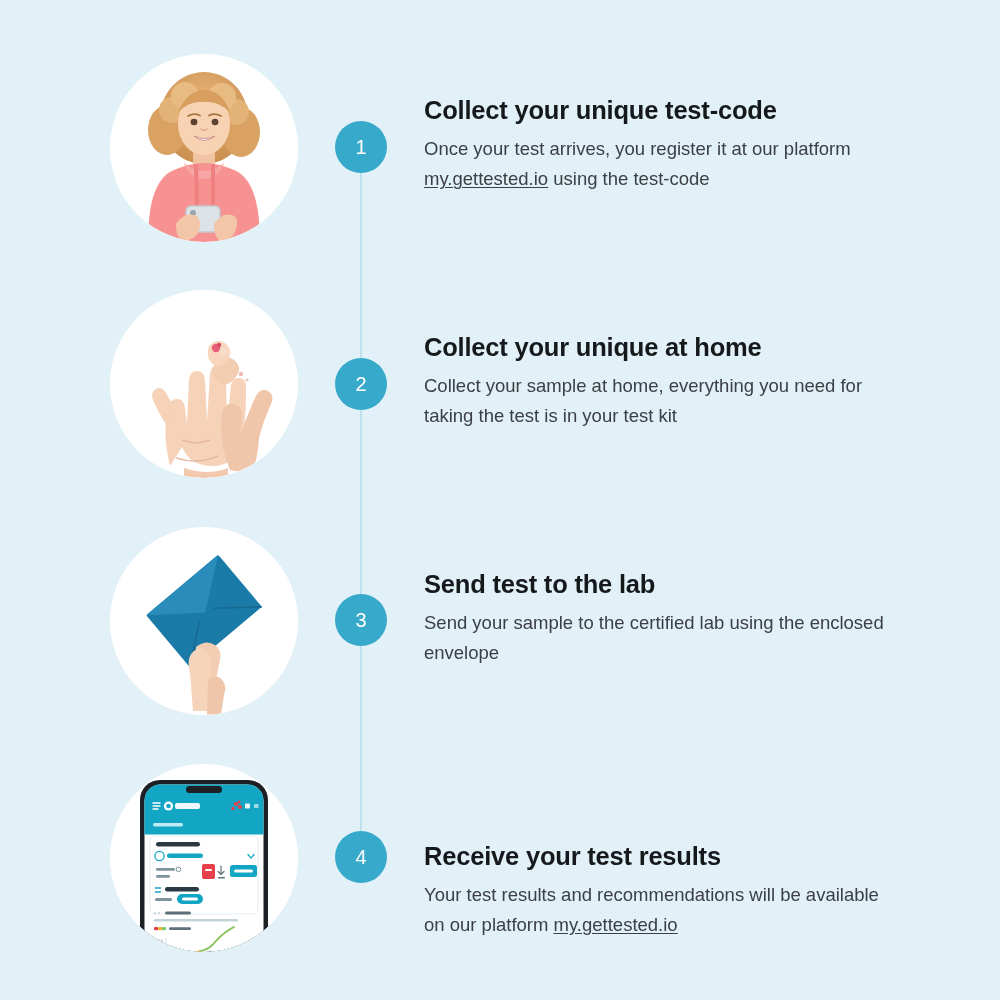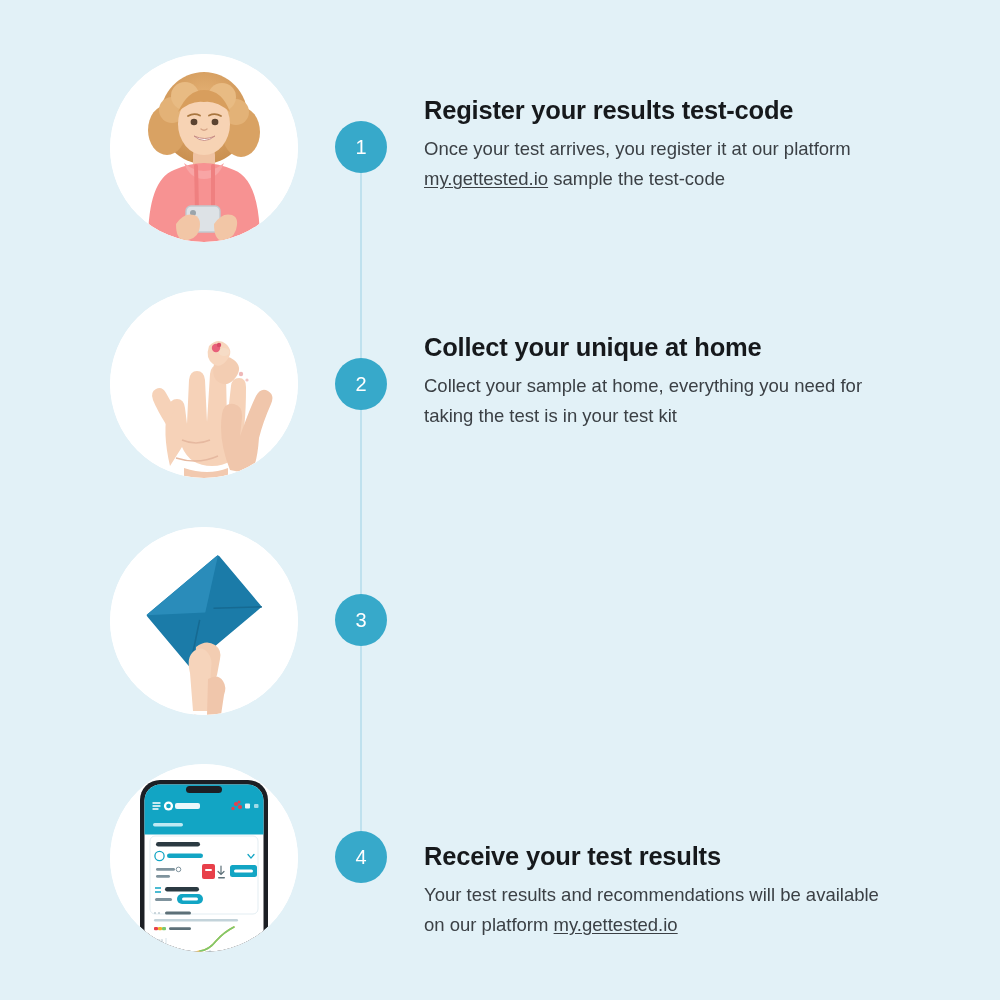--- a/index.html
+++ b/index.html
@@ -138,22 +138,22 @@
 
       <path d="M66 170 q8 -12 18 -9 q6 2 6 9 q0 13 -12 16 q-12 3 -12 -16 z" fill="#f2c6a6"></path>
       <path d="M104 170 q8 -12 18 -9 q6 2 5 10 q-1 12 -12 15 q-11 3 -11 -16 z" fill="#f2c6a6"></path>
     </g>
   </svg>
     </div>
     <div class="badge" style="top: 121px;">
       <span>1</span>
     </div>
     <div class="text-col" style="top: 96px;">
-      <h2 class="step-title">Register your results test-code</h2>
-      <p class="step-desc"><span>Once your test arrives, you register it at our platform </span><a class="link" href="#">my.gettested.io</a><span> sample the test-code</span></p>
+      <h2 class="step-title">Collect your unique test-code</h2>
+      <p class="step-desc"><span>Once your test arrives, you register it at our platform </span><a class="link" href="#">my.gettested.io</a><span> using the test-code</span></p>
     </div>
     <div class="photo-wrap" title="Two hands pricking a fingertip to collect a blood sample" style="top: 290px;">
   <svg width="188" height="188" viewBox="0 0 188 188">
     <defs>
           <clipPath id="ch">
             <circle cx="94" cy="94" r="94"></circle>
           </clipPath>
         </defs>
     <g clip-path="url(#ch)">
       <rect width="188" height="188" fill="#ffffff"></rect>
@@ -202,20 +202,24 @@
 
       <path d="M86 120 q10 -8 19 -2 q7 5 5 14 l-3 16 q-2 8 -11 8 q-10 0 -12 -9 z" fill="#f3cdb2"></path>
       <path d="M80 146 q-4 -16 4 -22 q8 -6 14 2 q5 6 3 16 l-2 42 l-16 0 z" fill="#f6d4bb"></path>
       <path d="M98 152 q10 -6 15 2 q4 6 1 14 l-3 20 l-14 0 z" fill="#f0c6ab"></path>
       <path d="M84 188 q14 4 28 0" stroke="#e6b9a0" stroke-width="1.4" fill="none"></path>
     </g>
   </svg>
     </div>
     <div class="badge" style="top: 594px;">
       <span>3</span>
+    </div>
+    <div class="text-col" style="top: 570px;">
+      <h2 class="step-title">Send test to the lab</h2>
+      <p class="step-desc"><span>Send your sample to the certified lab using the enclosed envelope</span></p>
     </div>
     <div class="photo-wrap" title="Smartphone displaying the gettested results app with a comparison chart" style="top: 764px;">
   <svg width="188" height="188" viewBox="0 0 188 188">
     <defs>
           <clipPath id="cp">
             <circle cx="94" cy="94" r="94"></circle>
           </clipPath>
         </defs>
     <g clip-path="url(#cp)">
       <rect width="188" height="188" fill="#ffffff"></rect>

